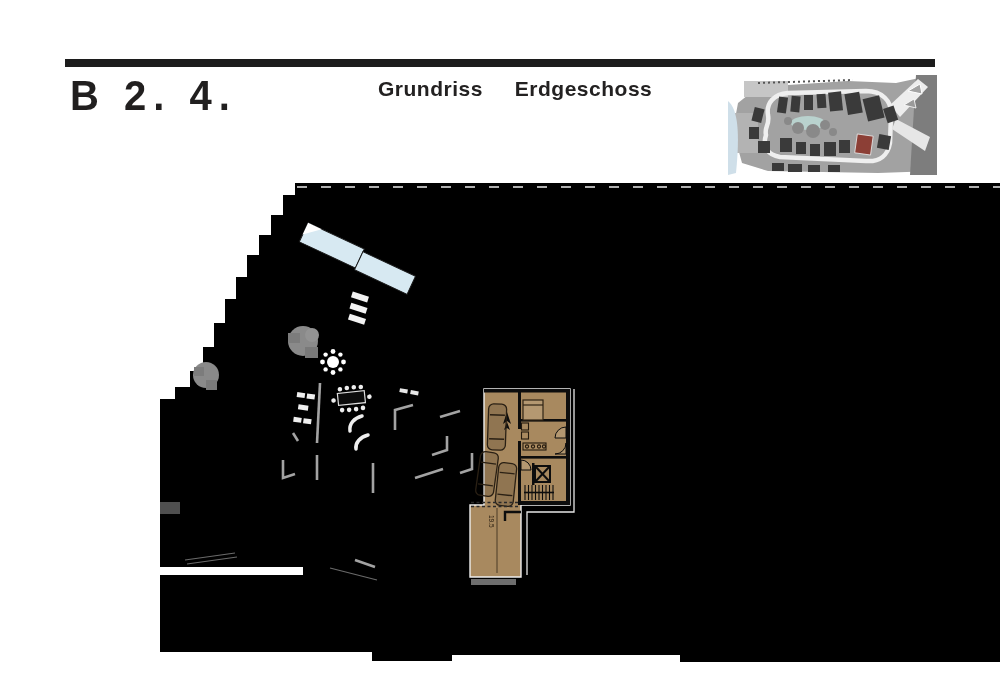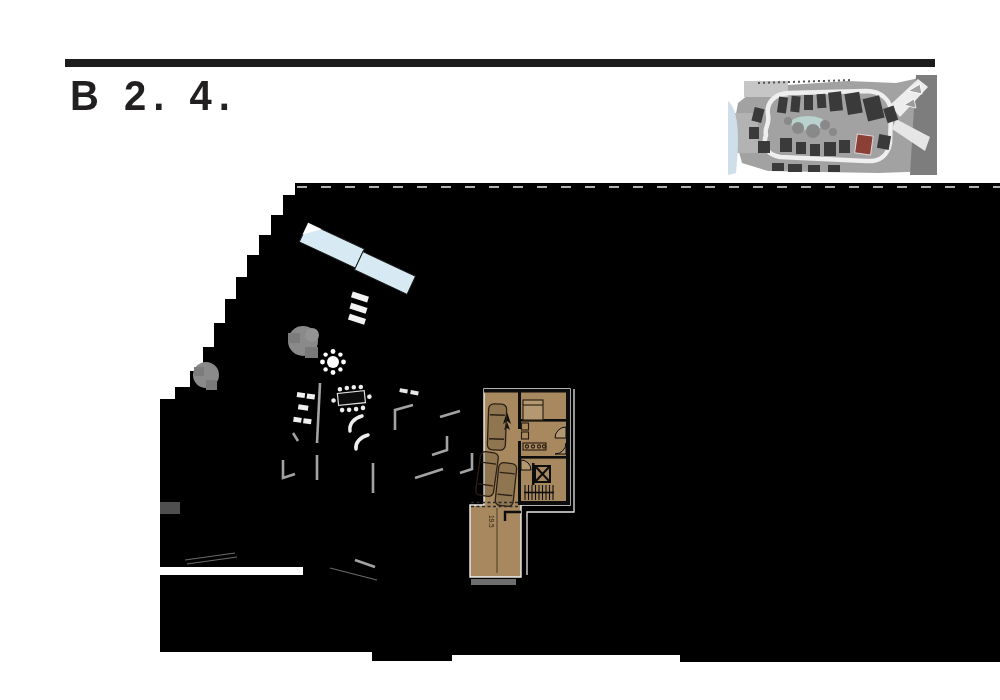--- a/index.html
+++ b/index.html
@@ -24,20 +24,24 @@
   #floor-plan{position:absolute;left:0;top:0;width:1000px;height:700px;}
   svg text{font-family:"Liberation Sans", sans-serif;}
 </style>
 </head>
 <body>
 
 <div id="sheet">
 
   <div id="header-rule"></div>
   <div id="drawing-number">B 2. 4.</div>
+  <div id="plan-title">
+    <span>Grundriss</span>
+    <span>Erdgeschoss</span>
+  </div>
 
   <svg id="site-plan-thumbnail" viewBox="0 0 209 100">
 
     <polygon points="10,28 30,12 120,6 168,8 196,2 207,18 207,96 150,98 40,96 14,88 5,55" fill="#a2a2a2"></polygon>
     <rect x="16" y="6" width="44" height="16" fill="#c6c6c6"></rect>
     <rect x="6" y="38" width="24" height="40" fill="#b3b3b3"></rect>
     <polygon points="188,0 209,0 209,100 182,100" fill="#7d7d7d"></polygon>
 
     <path d="M0,26 C10,34 12,58 8,98 L0,100 Z" fill="#cfdfe9"></path>
 

